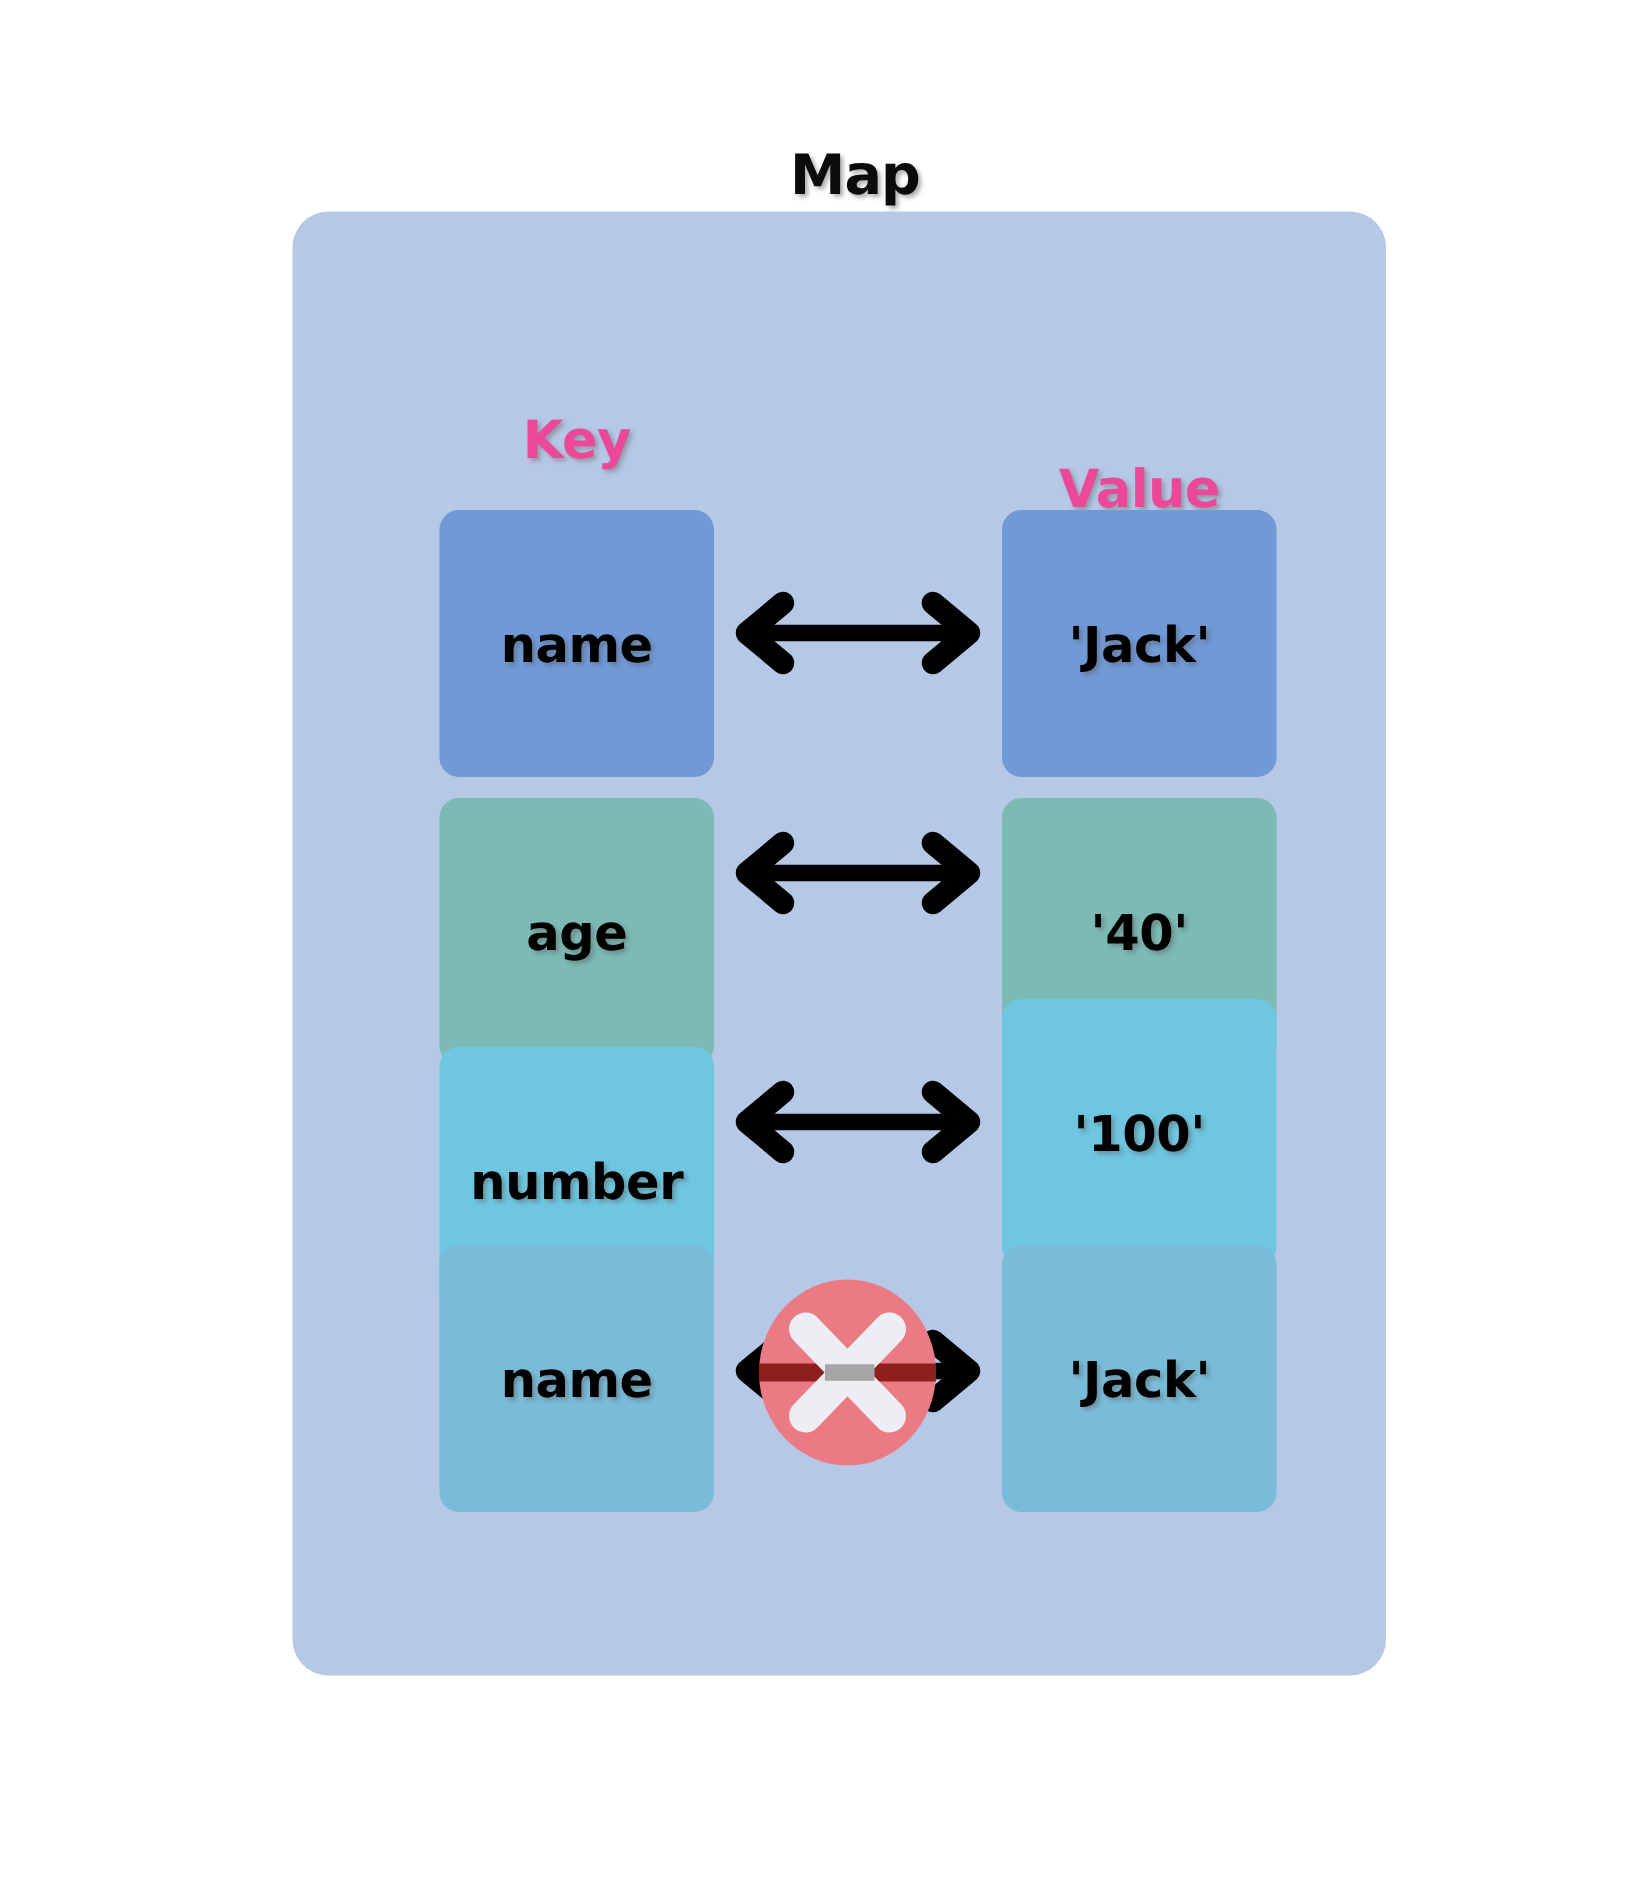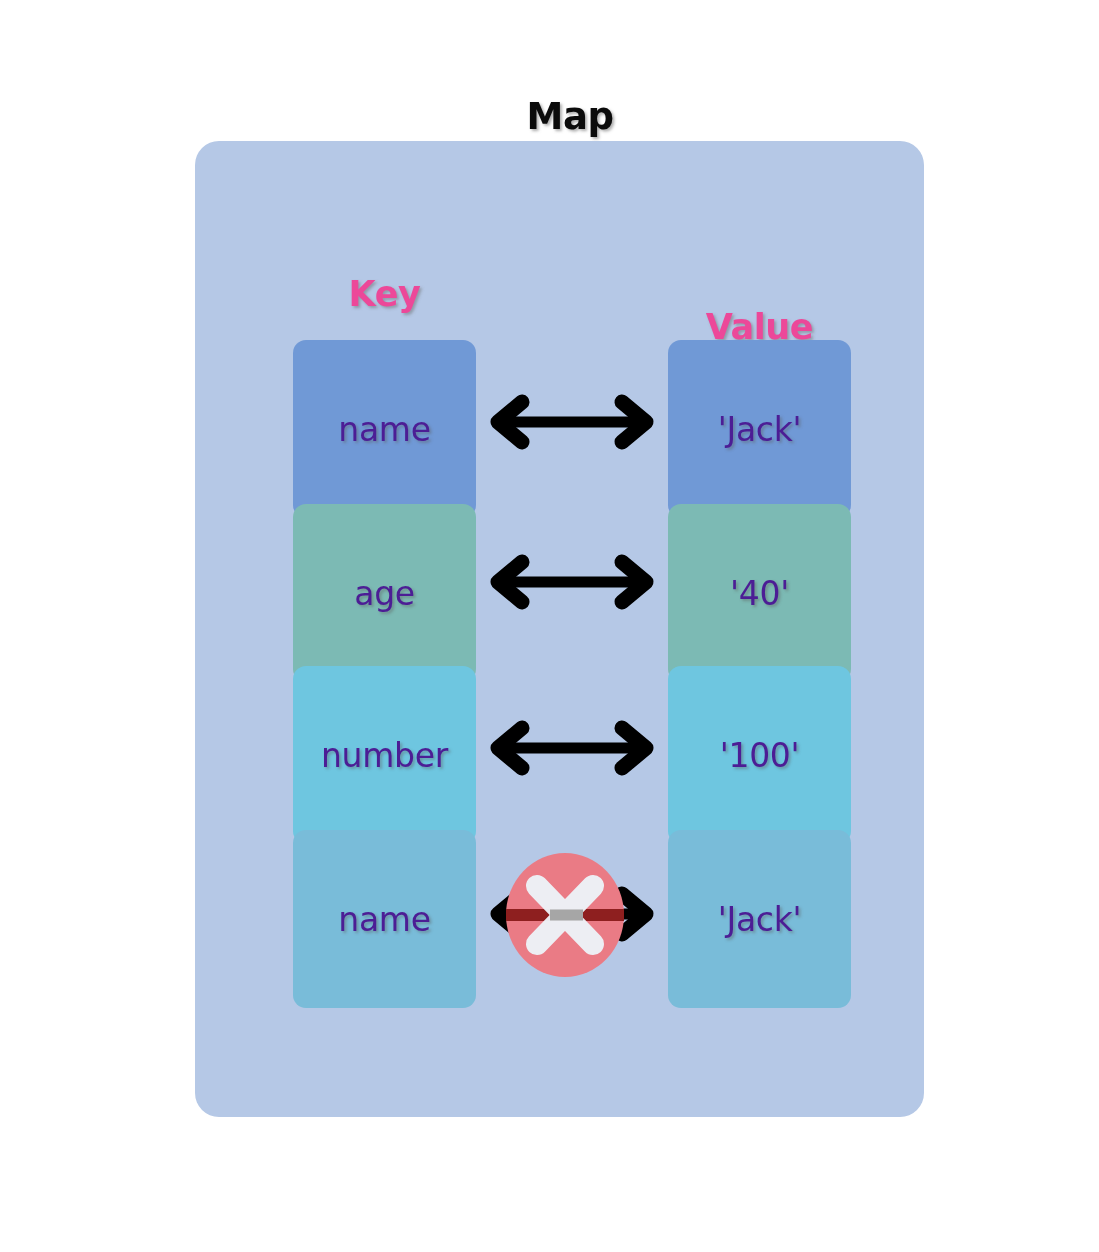--- a/index.html
+++ b/index.html
@@ -68,32 +68,32 @@
   .cell {
     position: absolute;
     top: 0;
     width: 183px;
     height: 178px;
     border-radius: 13px;
     display: flex;
     align-items: center;
     justify-content: center;
     font-size: 33px;
-    font-weight: normal;
-    color: #4c1d95;
+    font-weight: bold;
+    color: #000000;
     text-shadow: 2px 2px 3px rgba(90,90,90,0.45);
     box-sizing: border-box;
     letter-spacing: -0.3px;
   }
   .cell.key   { left: 0; }
   .cell.value { left: 375px; }
 
   
   .row.r0 .cell { background: #7099d6; }
-  .row.r1 .cell { background: #7cbab4; }
+  .row.r1 .cell { background: #7cbab4; margin-top: 28px; }
   .row.r2 .cell { background: #6ec6e0; }
   .row.r3 .cell { background: #79bcd9; }
 
   
   .arrow {
     position: absolute;
     left: 183px;
     top: 0;
     width: 192px;
     height: 160px;
@@ -142,21 +142,21 @@
       <line x1="24" y1="78" x2="168" y2="78" stroke="#000000" stroke-width="11"></line>
       <polyline points="46,58 22,78 46,98" fill="none" stroke="#000000" stroke-width="15" stroke-linecap="round" stroke-linejoin="round"></polyline>
       <polyline points="146,58 170,78 146,98" fill="none" stroke="#000000" stroke-width="15" stroke-linecap="round" stroke-linejoin="round"></polyline>
     </svg>
   </div>
 
   <div class="cell value" style="background: rgb(124, 186, 180);">'40'</div>
 </div>
 
 <div class="row r2">
-  <div class="cell key" style="background: rgb(110, 198, 224);">number</div>
+  <div class="cell key" style="background: rgb(110, 198, 224); margin-top: 32px;">number</div>
 
   <div class="arrow">
     <svg width="192" height="160" viewBox="0 0 192 160" xmlns="http://www.w3.org/2000/svg">
       <line x1="24" y1="82" x2="168" y2="82" stroke="#000000" stroke-width="11"></line>
       <polyline points="46,62 22,82 46,102" fill="none" stroke="#000000" stroke-width="15" stroke-linecap="round" stroke-linejoin="round"></polyline>
       <polyline points="146,62 170,82 146,102" fill="none" stroke="#000000" stroke-width="15" stroke-linecap="round" stroke-linejoin="round"></polyline>
     </svg>
   </div>
 
   <div class="cell value" style="background: rgb(110, 198, 224);">'100'</div>

